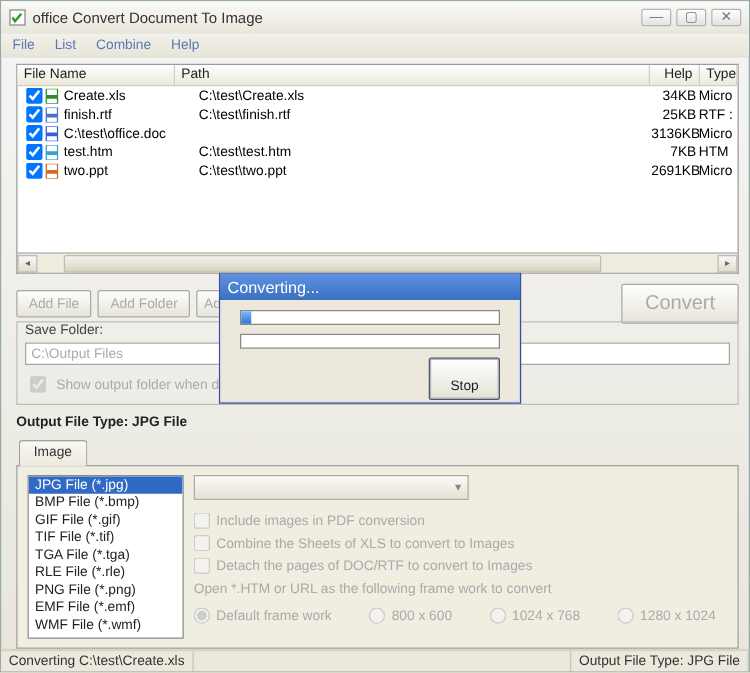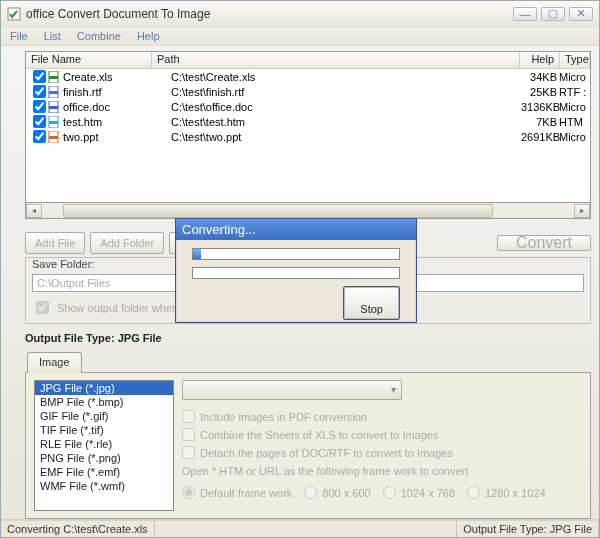--- a/index.html
+++ b/index.html
@@ -6,57 +6,57 @@
   body { margin: 0; background: #ece9d8; width: 600px; height: 538px; overflow: hidden; }
   .window { width: 600px; height: 538px; background: linear-gradient(#f5f5f5,#e8e6db); border: 1px solid #9aa; display: flex; flex-direction: column; }
   .titlebar { height: 26px; display: flex; align-items: center; padding: 0 6px; background: linear-gradient(#f9f9f7,#e9e7dc); border-bottom: 1px solid #ddd; }
   .titlebar .ticon { width:14px; height:14px; margin-right:5px; display:inline-block; }
   .titlebar .ticon svg { display:block; }
   .titlebar .title { flex:1; color:#333; font-size:12px; }
   .winbtns { display:flex; gap:4px; }
   .winbtn { width:24px; height:14px; border:1px solid #b5b5b5; border-radius:2px; background:linear-gradient(#fefefe,#e3e3e3); color:#777; display:flex; align-items:center; justify-content:center; font-size:11px; cursor:default; }
   .menubar { height:19px; display:flex; align-items:center; gap:2px; padding:0 2px; background:linear-gradient(#f3f1e8,#e8e5d9); border-bottom:1px solid #e0ddd0; }
   .menubar .mi { padding:2px 7px; color:#5a78b5; cursor:default; }
-  .client { flex:1; padding:5px 8px 0 24px; display:flex; flex-direction:column; position:relative; min-height:0; }
+  .client { flex:1; padding:5px 8px 0 12px; display:flex; flex-direction:column; position:relative; min-height:0; }
   .filegrid { height:152px; border:1px solid #9a9a9a; background:#fff; display:flex; flex-direction:column; }
   .gh { display:flex; height:17px; background:linear-gradient(#fdfdfd,#ece9dc); border-bottom:1px solid #d4d0bf; }
   .gh .col { border-right:1px solid #d4d0bf; padding:1px 5px; color:#222; }
   .rows { flex:1; overflow:hidden; }
   .row { display:flex; height:15px; align-items:center; padding:0 3px; }
   .row .cb { width:13px; height:13px; margin-right:2px; }
   .row .fic { width:12px; height:12px; margin-right:3px; display:inline-block; }
   .c-name { width:108px; overflow:hidden; white-space:nowrap; }
   .c-path { flex:1; overflow:hidden; white-space:nowrap; }
   .c-size { width:38px; text-align:right; padding-right:2px; white-space:nowrap; }
   .c-type { width:28px; overflow:hidden; white-space:nowrap; }
   .hscrollbar { height:16px; border:1px solid #9a9a9a; border-top:none; background:#f0ede0; display:flex; align-items:center; }
   .sbtn { width:16px; height:14px; background:linear-gradient(#f8f8f6,#e0ddcf); border:1px solid #bbb; display:flex; align-items:center; justify-content:center; color:#666; font-size:8px; }
   .strack { flex:1; height:14px; position:relative; margin:0 1px; background:#efece0; }
   .sthumb { position:absolute; left:20px; top:0; height:14px; width:430px; background:linear-gradient(#f4f3ed,#d7d4c5); border:1px solid #bfbca9; border-radius:2px; }
   .btnrow { height:40px; display:flex; align-items:center; gap:5px; padding-top:8px; position:relative; }
   .btn { height:22px; border:1px solid #a9a9a9; background:linear-gradient(#fefefe,#e6e4d9); color:#999; border-radius:2px; display:flex; align-items:center; justify-content:center; padding:0 9px; }
-  .btn.big { height:16px; font-size:16px; color:#666; padding:0 18px; }
+  .btn.big { height:32px; font-size:16px; color:#666; padding:0 18px; }
   .savegroup { border:1px solid #bdbdbd; padding:2px 6px 6px 6px; margin-top:-2px; position:relative; }
   .savegroup .lab { position:relative; top:-2px; background:0; color:#444; font-weight:normal; }
   .pathinput { width:100%; height:18px; border:1px solid #a7a7a7; background:#fff; color:#aaa; padding:0 4px; margin-top:2px; }
   .chk { display:flex; align-items:center; gap:5px; margin-top:6px; color:#aaa; }
   .oftype { margin-top:8px; font-weight:bold; color:#222; }
   .tabarea { margin-top:8px; flex:1; min-height:0; display:flex; flex-direction:column; }
   .tabs { display:flex; }
   .tab { border:1px solid #a0a0a0; border-bottom:none; background:linear-gradient(#f9f8f3,#ece9dc); padding:3px 11px 5px; border-radius:3px 3px 0 0; color:#333; margin-left:2px; position:relative; z-index:2;text-align:right; }
   .tabbody { flex:1; border:1px solid #a0a0a0; background:#f0ede1; margin-top:-1px; padding:7px 8px; display:flex; gap:8px; min-height:0; }
-  .typelist { width:140px; border:1px solid #888; background:#fff; overflow:hidden; display:flex; flex-direction:column; }
+  .typelist { width:125px; border:1px solid #888; background:#fff; overflow:hidden; display:flex; flex-direction:column; }
   .typelist .litem { padding:1px 5px; color:#222; }
   .typelist .litem.sel { background:#316ac5; color:#fff; }
   .rightpane { flex:1; color:#aaa; }
   .combo { height:20px; border:1px solid #aaa; background:linear-gradient(#fafaf7,#e4e1d4); margin-bottom:10px; width:220px; position:relative; }
   .combo::after { content:"▾"; color:#888; position:absolute; right:5px; top:3px; font-size:10px; }
   .opt { display:flex; align-items:flex-end; gap:5px; margin:5px 0; color:#aaa; }
   .opt input { margin:0; }
-  .framesizes { display:flex; gap:12px; margin-top:4px; color:#aaa; }
+  .framesizes { display:flex; gap:30px; margin-top:4px; color:#aaa; }
   .statusbar { height:18px; border-top:2px solid #d7d4c6; background:#ece9dc; display:flex; align-items:center; }
   .statusbar .cell { border-right:1px solid #c7c4b6; padding:0 6px; height:100%; display:flex; align-items:center; color:#333; }
   .statusbar .fill { flex:1; }
   
   .modal { position:fixed; left:175px; top:218px; width:242px; height:105px; background:#ece9dc; border:1px solid #3a4f8f; box-shadow:0 0 0 1px #cfd6ea inset; z-index:100; }
   .modal .mtitle { height:21px; background:linear-gradient(#5f92e2,#3b6fbf); color:#fff; display:flex; align-items:center; padding:0 6px; font-size:13px; }
   .modal .mbody { padding:8px 16px 6px; }
   .pbar { height:12px; border:1px solid #888; background:#fff; margin-bottom:7px; display:flex; }
   .pbar .pfill { width:8px; background:linear-gradient(#7bbbfb,#2d74d8); }
   .mbtns { display:flex; justify-content:flex-end; margin-top:4px; }
@@ -121,21 +121,20 @@
             <span class="c-path">C:\test\finish.rtf</span>
             <span class="c-size">25KB</span>
             <span class="c-type">RTF :</span>
           </div>
           <div class="row">
             <input type="checkbox" class="cb" checked="" style="">
             <span class="fic"><svg viewBox="0 0 12 12">
                 <rect x="1" y="0" width="9" height="12" fill="#fff" stroke="#3a5fd0"></rect>
                 <rect x="1" y="5" width="9" height="3" fill="#3a5fd0"></rect>
               </svg></span>
-            <span class="c-name">office.doc</span>
             <span class="c-path">C:\test\office.doc</span>
             <span class="c-size">3136KB</span>
             <span class="c-type">Micro</span>
           </div>
           <div class="row">
             <input type="checkbox" class="cb" checked="" style="">
             <span class="fic"><svg viewBox="0 0 12 12">
                 <rect x="1" y="0" width="9" height="12" fill="#fff" stroke="#3aa0d0"></rect>
                 <rect x="1" y="5" width="9" height="3" fill="#3aa0d0"></rect>
               </svg></span>
@@ -187,20 +186,21 @@
     <div class="tabarea">
       <div class="tabs">
         <div class="tab">Image</div>
       </div>
       <div class="tabbody">
         <div class="typelist" id="typelist">
             <div class="litem sel">JPG File  (*.jpg)</div>
             <div class="litem">BMP File  (*.bmp)</div>
             <div class="litem">GIF File  (*.gif)</div>
             <div class="litem">TIF File  (*.tif)</div>
+            <div class="litem">TGA File  (*.tga)</div>
             <div class="litem">RLE File  (*.rle)</div>
             <div class="litem">PNG File  (*.png)</div>
             <div class="litem">EMF File  (*.emf)</div>
             <div class="litem">WMF File  (*.wmf)</div>
           </div>
         <div class="rightpane">
           <div class="combo"></div>
           <div class="opt">
               <input type="checkbox" disabled="" style="">
               <span>Include images in PDF conversion</span>

